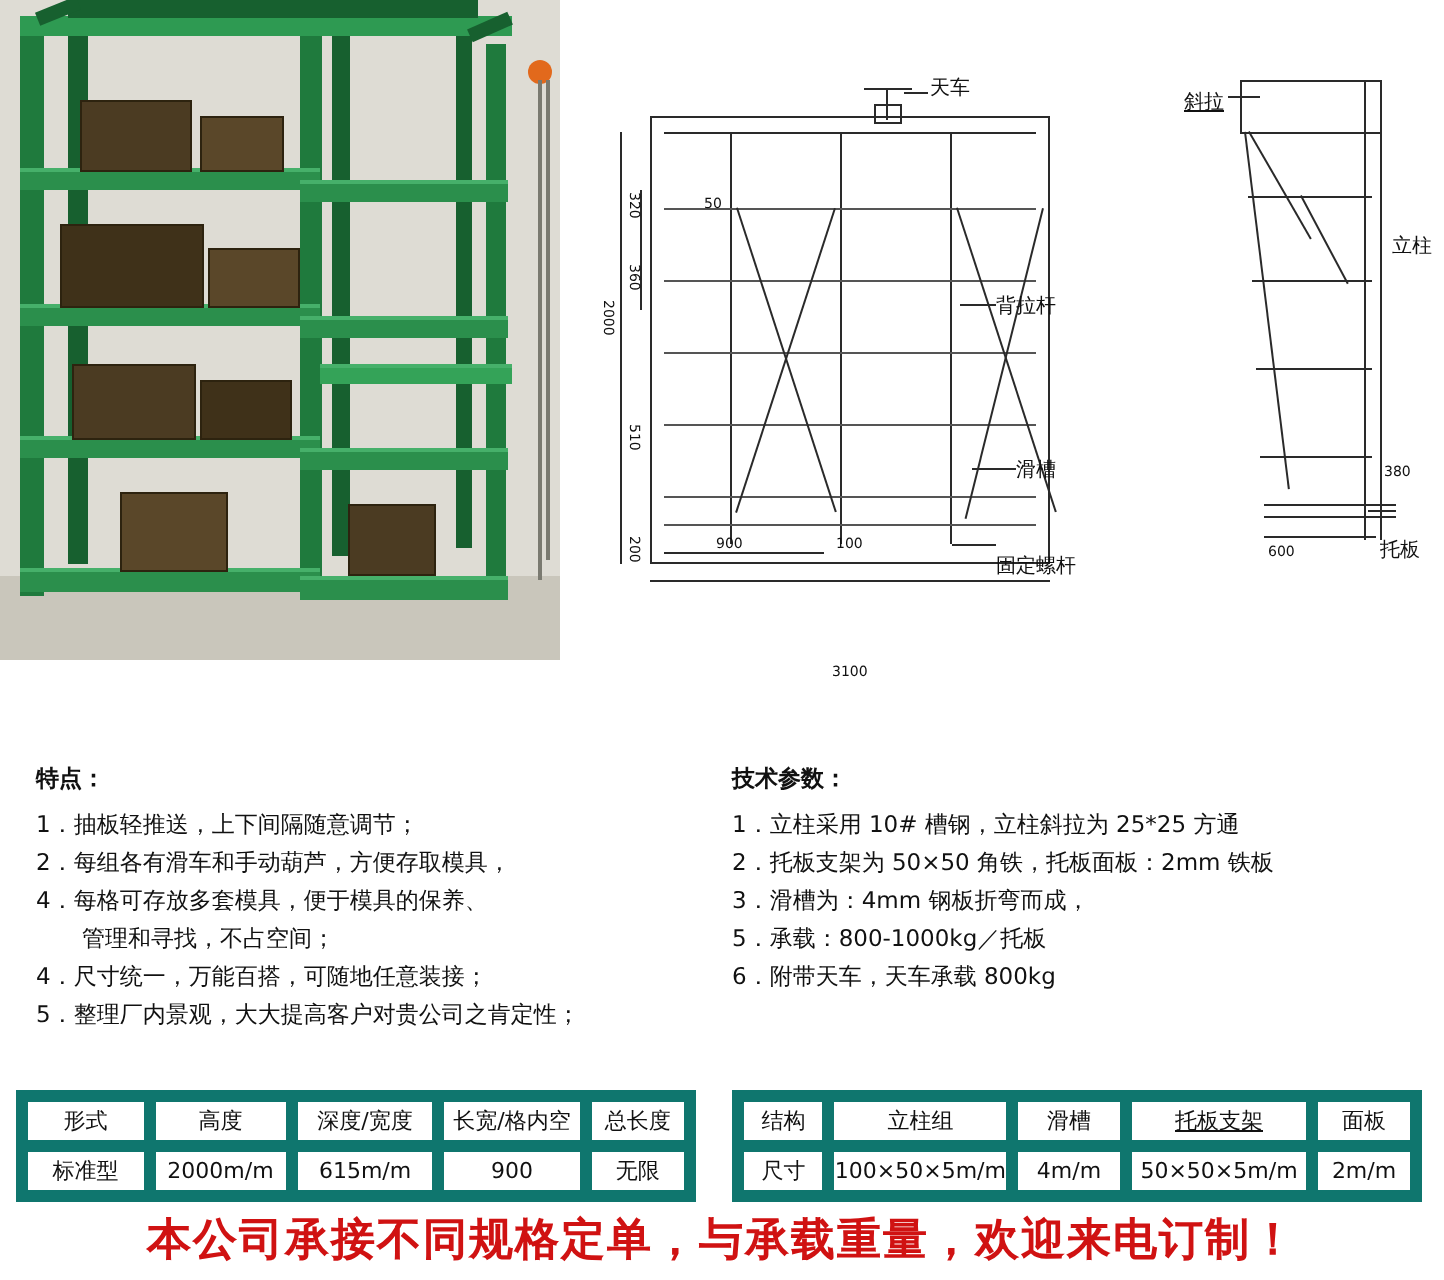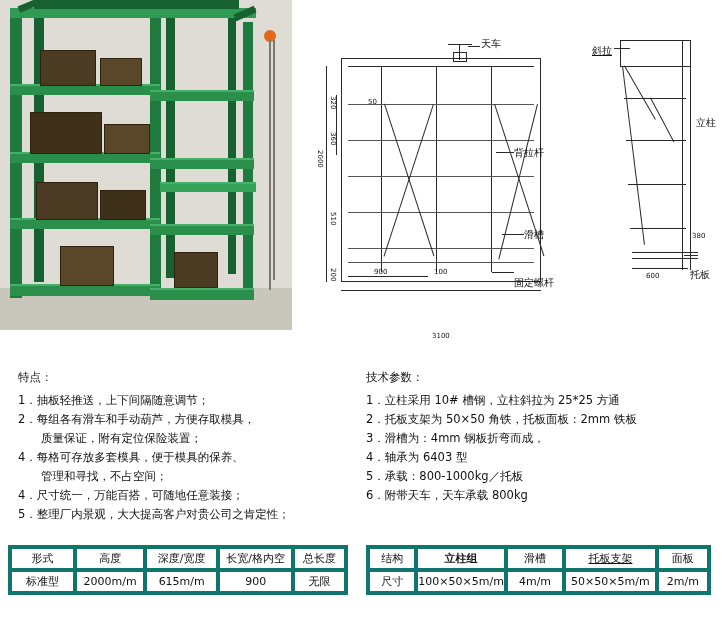--- a/index.html
+++ b/index.html
@@ -34,21 +34,21 @@
   .rk.light{background:#2e9a52;}
   .shelfboard{position:absolute;background:#2b8f4c;border-top:2px solid #46b06a;}
   .mold{position:absolute;background:#4b3b22;border:1px solid #2d230f;}
   .mold.m2{background:#5a4729;}
   .mold.m3{background:#3f3119;}
   .chain{position:absolute;width:2px;background:#7a7a70;}
   .hook{position:absolute;width:12px;height:12px;border-radius:50%;background:#e2691c;}
 
   
   .draw{
-    position:absolute;left:296px;top:0;width:290px;height:330px;
+    position:absolute;left:280px;top:0;width:290px;height:330px;
     background:#ffffff;
   }
   .draw .ln{position:absolute;background:#2a2a2a;}
   .draw .lnthin{position:absolute;background:#555;}
   .draw .dim{position:absolute;font-size:7px;color:#111;white-space:nowrap;}
   .draw .lbl{position:absolute;font-size:10px;color:#111;white-space:nowrap;}
   .draw .vtxt{position:absolute;font-size:7px;color:#111;
     writing-mode:vertical-rl;text-orientation:mixed;}
 
   
@@ -62,27 +62,27 @@
 
   
   .features{
     position:absolute;left:18px;top:368px;width:330px;
     font-size:11.5px;color:#111;line-height:19px;
   }
   .specs{
     position:absolute;left:366px;top:368px;width:345px;
     font-size:11.5px;color:#111;line-height:19px;
   }
-  .blk-title{font-weight:normal;margin-bottom:4px;}
+  .blk-title{font-weight:bold;margin-bottom:4px;margin-top:12px;}
   .li{display:block;white-space:nowrap;}
 
   
   table{border-collapse:collapse;}
   .tbl td,.tbl th{
-    border:4px solid #0f766e;
+    border:6px solid #0f766e;
     font-size:11px;
     text-align:center;
     color:#111;
     font-weight:normal;
     padding:2px 0;
     margin-top:46px;
   }
   .tbl1{position:absolute;left:8px;top:545px;width:340px;}
   .tbl2{position:absolute;left:366px;top:545px;width:345px;}
 
@@ -211,43 +211,41 @@
       <div class="ln" style="left:34px;top:66px;width:1px;height:62px;transform-origin:top left;transform:rotate(-30deg);"></div>
       <div class="ln" style="left:60px;top:98px;width:1px;height:50px;transform-origin:top left;transform:rotate(-28deg);"></div>
       <div class="ln" style="left:42px;top:252px;width:66px;height:1px;"></div>
       <div class="ln" style="left:42px;top:258px;width:66px;height:1px;"></div>
       <div class="ln" style="left:42px;top:268px;width:56px;height:1px;"></div>
 
       <div class="lbl" style="left:2px;top:44px;text-decoration:underline;">斜拉</div>
       <div class="lbl" style="left:106px;top:116px;">立柱</div>
       <div class="lbl" style="left:100px;top:268px;">托板</div>
       <div class="dim" style="left:102px;top:232px;">380</div>
-      <div class="dim" style="left:56px;top:272px;">600</div>
+      <div class="dim" style="left:44px;top:272px;">600</div>
       <div class="ln" style="left:24px;top:48px;width:16px;height:1px;"></div>
       <div class="ln" style="left:94px;top:255px;width:14px;height:1px;"></div>
     </div>
   </div>
 
   <div class="features">
     <div class="blk-title">特点：</div>
     <span class="li">1．抽板轻推送，上下间隔随意调节；</span>
     <span class="li">2．每组各有滑车和手动葫芦，方便存取模具，</span>
-    <span class="li">　　质量保证，附有定位保险装置；</span>
     <span class="li">4．每格可存放多套模具，便于模具的保养、</span>
     <span class="li">　　管理和寻找，不占空间；</span>
     <span class="li">4．尺寸统一，万能百搭，可随地任意装接；</span>
     <span class="li">5．整理厂内景观，大大提高客户对贵公司之肯定性；</span>
   </div>
 
   <div class="specs">
     <div class="blk-title">技术参数：</div>
     <span class="li">1．立柱采用 10# 槽钢，立柱斜拉为 25*25 方通</span>
     <span class="li">2．托板支架为 50×50 角铁，托板面板：2mm 铁板</span>
     <span class="li">3．滑槽为：4mm 钢板折弯而成，</span>
-    <span class="li">4．轴承为 6403 型</span>
     <span class="li">5．承载：800-1000kg／托板</span>
     <span class="li">6．附带天车，天车承载 800kg</span>
   </div>
 
   <table class="tbl tbl1">
     <tbody>
         <tr>
       <th style="width:68px;">形式</th>
       <th style="width:68px;">高度</th>
       <th style="width:72px;">深度/宽度</th>
@@ -261,29 +259,32 @@
       <td>900</td>
       <td>无限</td>
     </tr>
   </tbody>
     </table>
 
   <table class="tbl tbl2">
     <tbody>
         <tr>
       <th style="width:56px;">结构</th>
-      <th style="width:78px;font-weight:bold;">立柱组</th>
+      <th style="width:78px;">立柱组</th>
       <th style="width:62px;">滑槽</th>
       <th style="width:92px;text-decoration:underline;">托板支架</th>
       <th style="width:54px;">面板</th>
     </tr>
     <tr>
       <td>尺寸</td>
       <td>100×50×5m/m</td>
       <td>4m/m</td>
       <td>50×50×5m/m</td>
       <td>2m/m</td>
     </tr>
   </tbody>
     </table>
 
+  <div class="banner">
+    <span>本公司承接不同规格定单，与承载重量，欢迎来电订制！</span>
+  </div>
 
 </div>
 
 </body></html>

